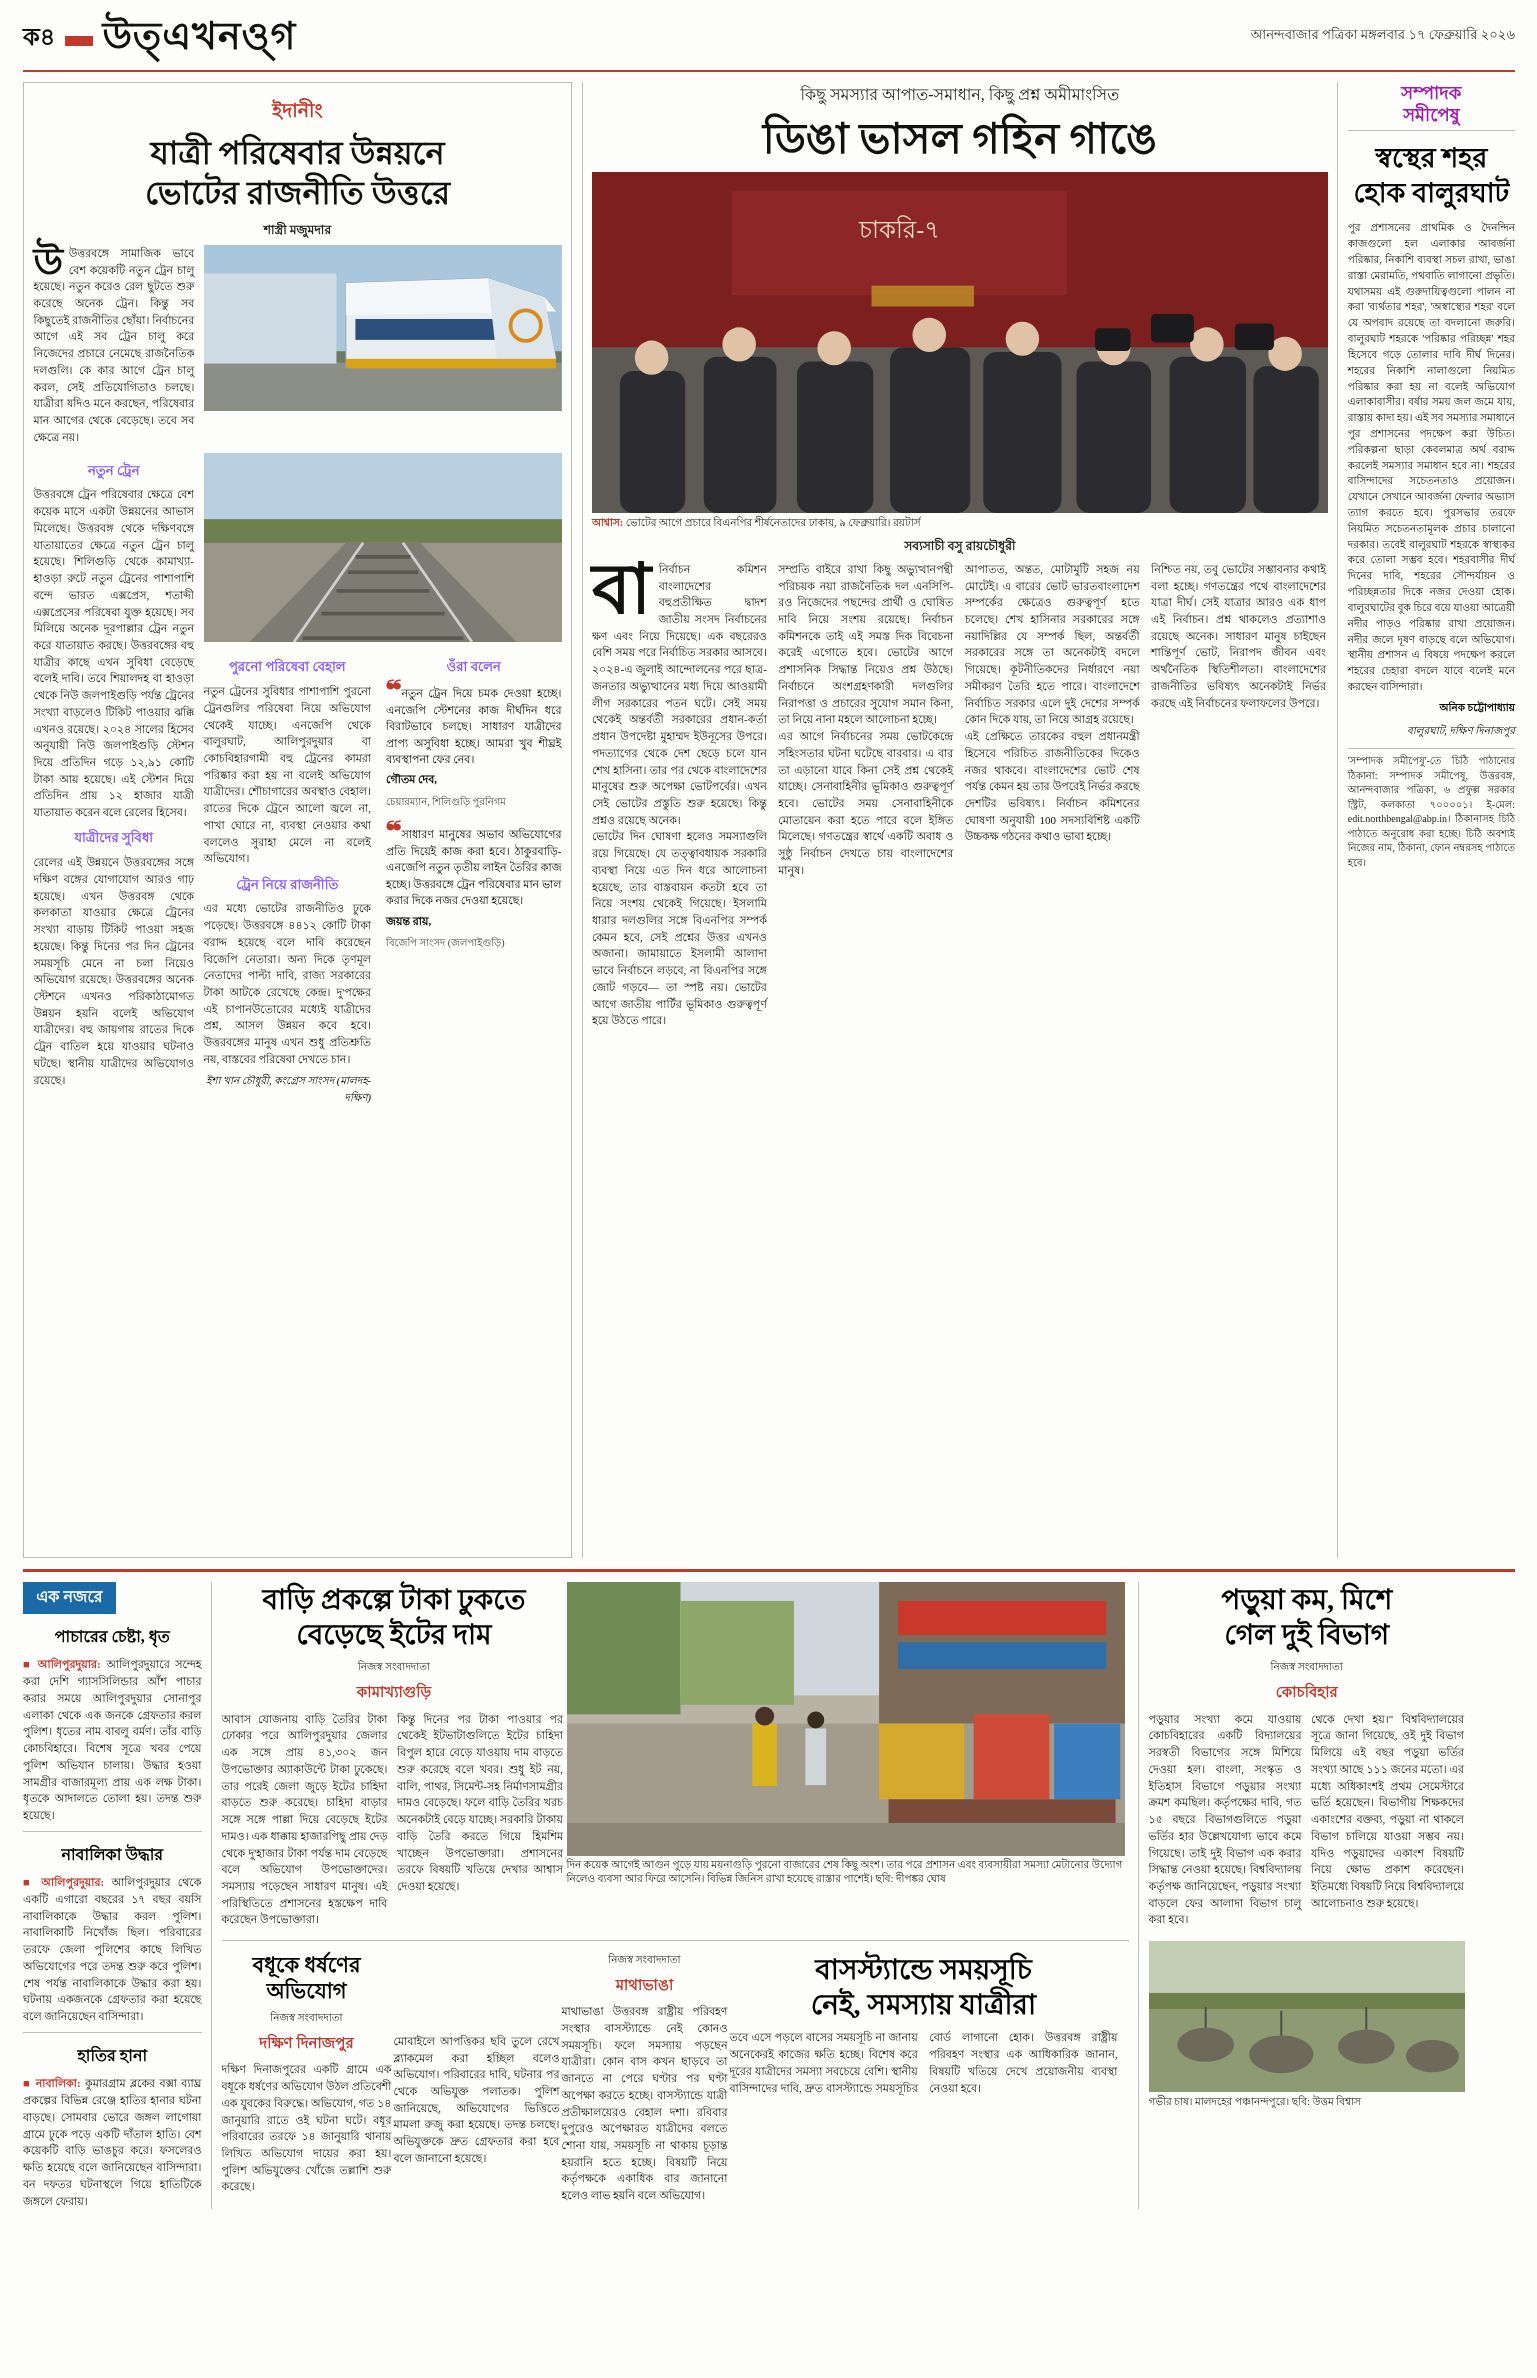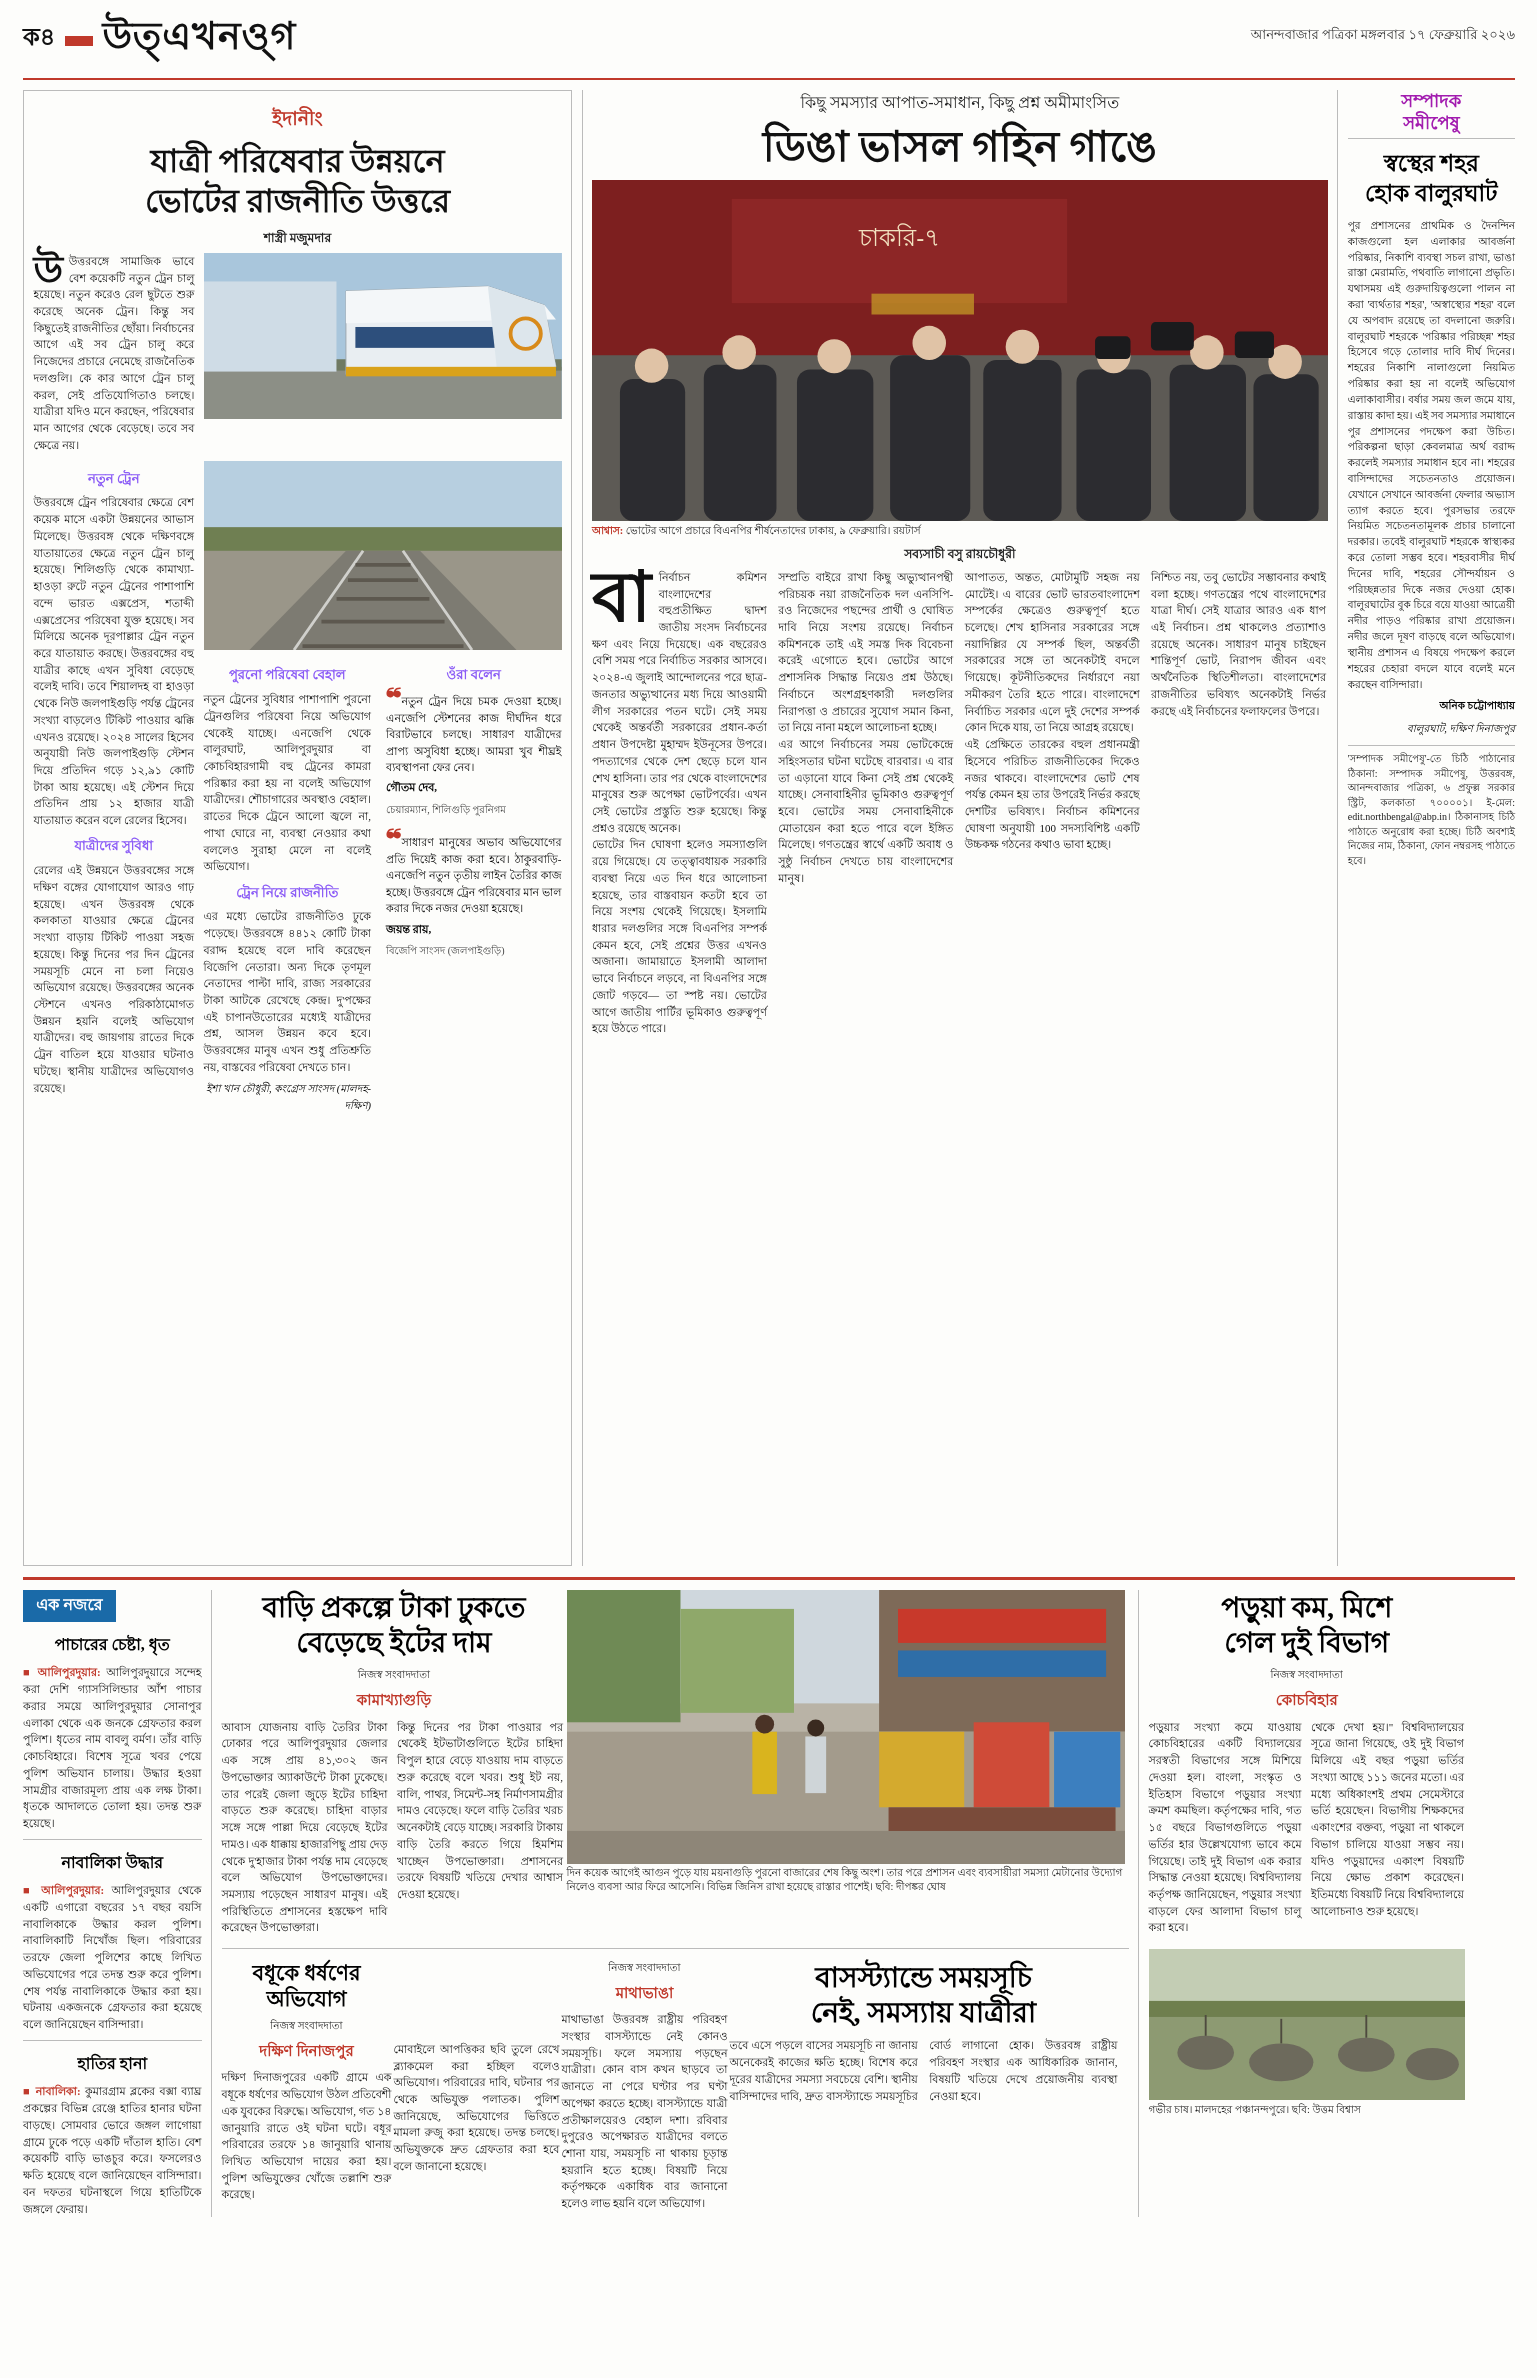--- a/index.html
+++ b/index.html
@@ -1,18 +1,18 @@
 <!DOCTYPE html>
 <html lang="bn" style="font-size:15px"><head>
 <meta charset="utf-8">
 <style>
   html,body{margin:0;padding:0;background:#d8d8d8;}
   body{font-family:"Liberation Serif",serif;}
   .page{width:1538px;height:2378px;background:#fdfdfb;margin:0 auto;position:relative;box-sizing:border-box;padding:17px 23px;}
-  .masthead{display:flex;align-items:flex-end;justify-content:space-between;border-bottom:2.8px solid #c0392b;padding-bottom:23px;}
+  .masthead{display:flex;align-items:flex-end;justify-content:space-between;border-bottom:2.8px solid #c0392b;padding-bottom:15px;}
   .mh-left{display:flex;align-items:flex-end;gap:9.5px;}
   .pageno{font-size:24px;font-weight:bold;color:#111;line-height:1;padding-bottom:5.7px;}
   .mh-title{font-size:38px;font-weight:bold;color:#111;line-height:1;letter-spacing:0.9px;}
   .mh-redbar{width:28px;height:9.5px;background:#c0392b;margin-bottom:9.5px;}
   .mh-right{font-size:13.2px;color:#333;padding-bottom:7.6px;}
   .main-grid{display:flex;gap:0;margin-top:9.5px;}
   .col{box-sizing:border-box;}
   .vrule{width:0.9px;background:#bbb;margin:0 9.5px;}
   .hdr-kicker{color:#c0392b;font-size:19px;font-weight:bold;text-align:center;margin:3.8px 0 5.7px;}
   .big-head{font-size:32px;line-height:1.25;font-weight:bold;text-align:center;color:#111;}
@@ -23,21 +23,21 @@
   .cap{font-size:10.4px;color:#222;margin-top:2.8px;line-height:1.3;}
   .cap b{color:#c0392b;}
   .body-txt{font-size:11px;line-height:1.52;text-align:justify;color:#111;}
   .subhead-sm{font-size:13.2px;font-weight:bold;text-align:center;margin:7.6px 0 3.8px;color:#8b5cf6;}
   .dropcap{float:left;font-size:38px;line-height:30px;font-weight:bold;padding:1.9px 5.7px 0 0;}
   .dropcap-xl{float:left;font-size:70px;line-height:53px;font-weight:bold;padding:1.9px 7.6px 0 0;color:#111;}
   .quotebox{font-size:11px;line-height:1.5;text-align:justify;}
   .qmark{color:#c0392b;font-size:23px;font-weight:bold;line-height:0.6;}
   .qsrc{font-size:11px;font-weight:bold;margin-top:3.8px;}
   .editor-head{font-size:18px;font-weight:bold;text-align:center;color:#a21caf;line-height:1.25;}
-  .editor-title{font-size:23px;font-weight:bold;text-align:center;line-height:1.3;margin:7.6px 0 9.5px;}
+  .editor-title{font-size:27px;font-weight:bold;text-align:center;line-height:1.3;margin:7.6px 0 9.5px;}
   .sig{font-size:10.4px;text-align:right;font-style:italic;margin-top:5.7px;}
   .editor-foot{font-size:10px;line-height:1.45;text-align:justify;border-top:0.9px solid #bbb;margin-top:7.6px;padding-top:5.7px;color:#222;}
   .hr-thick{height:2.8px;background:#c0392b;margin:11.4px 0 0;}
   .hr-thin{height:0.9px;background:#bbb;margin:3.8px 0 9.5px;}
   .tagbox{display:inline-block;background:#1a6aa8;color:#fff;font-size:16px;font-weight:bold;padding:2.8px 13.2px;}
   .nj-item{margin-top:9.5px;}
   .nj-title{font-size:16px;font-weight:bold;text-align:center;margin:7.6px 0 5.7px;}
   .nj-line{height:0.9px;background:#bbb;margin:7.6px 0;}
   .bullet-red{color:#c0392b;font-weight:bold;}
   .lower-head{font-size:28px;line-height:1.25;font-weight:bold;text-align:center;}

